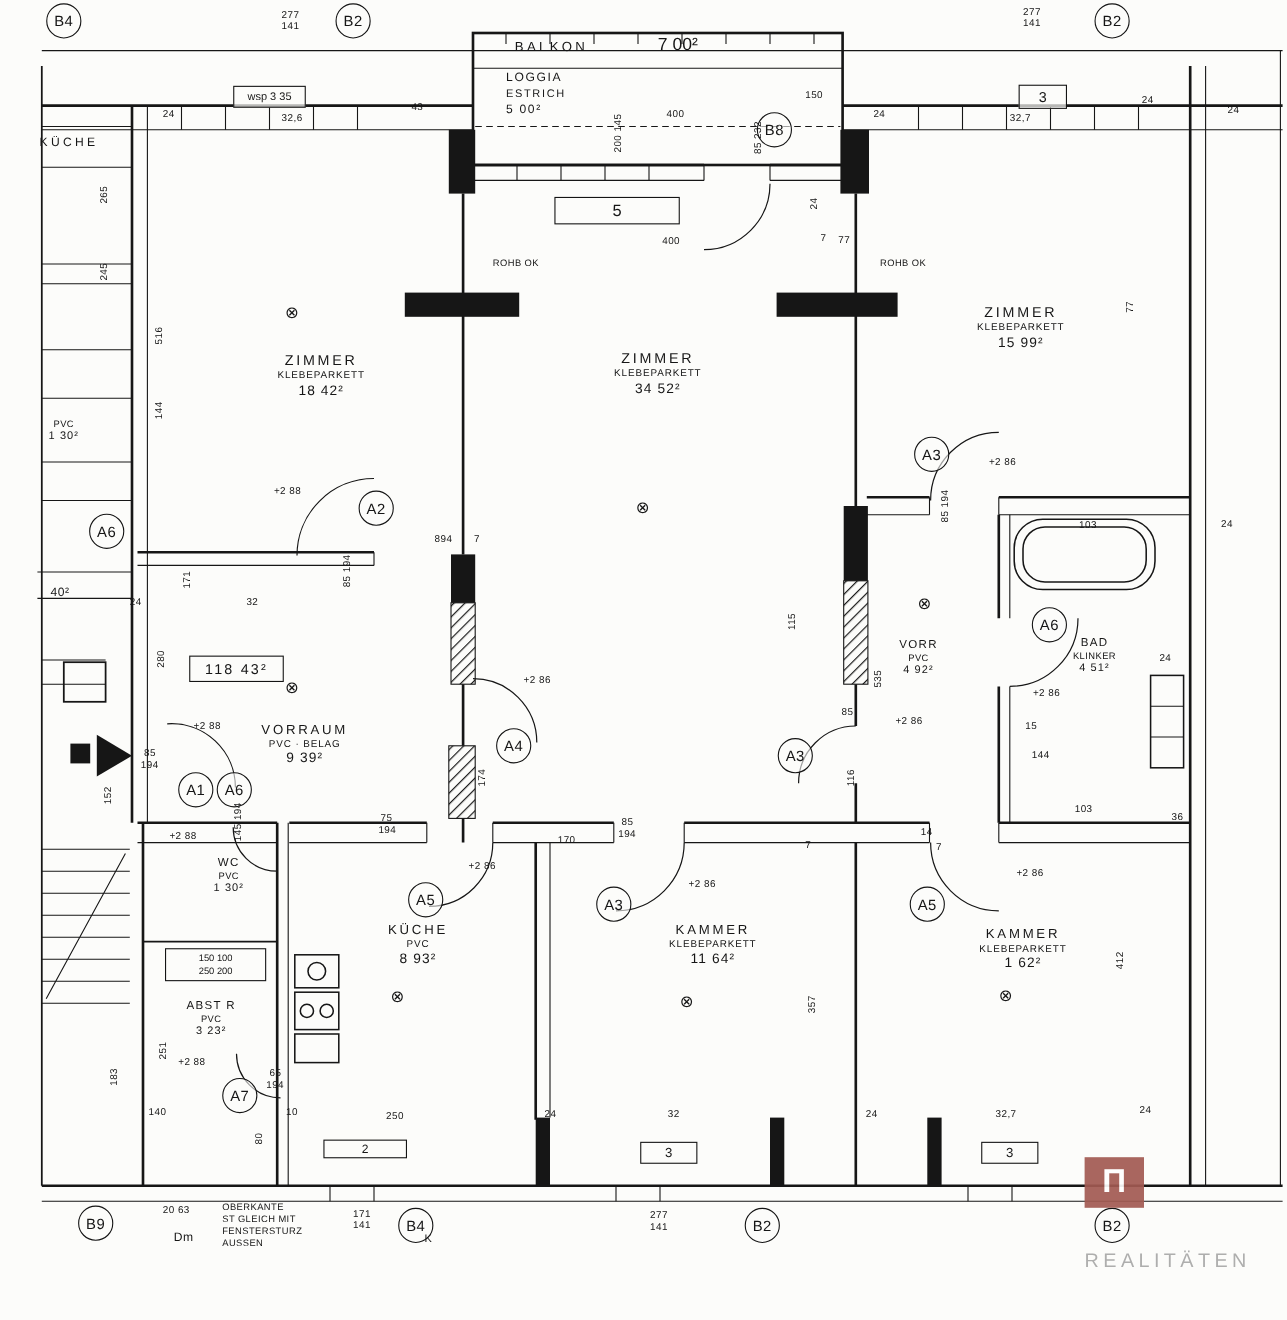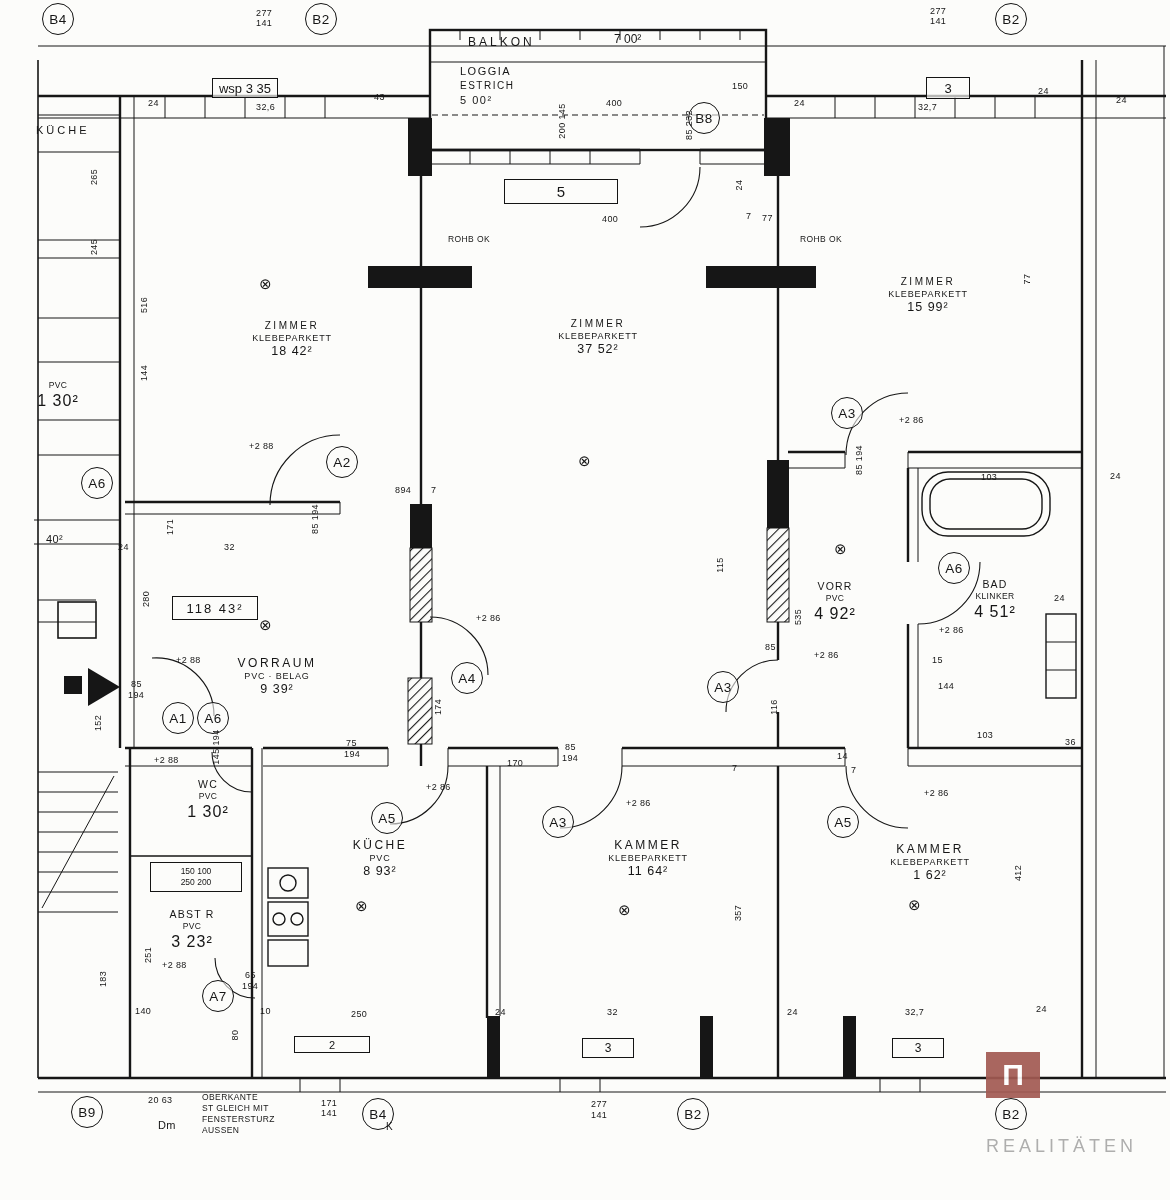--- a/index.html
+++ b/index.html
@@ -1,26 +1,26 @@
 <!DOCTYPE html>
 <html><head>
 <meta charset="utf-8">
 <style>
   html,body{margin:0;padding:0;background:#e8e8e8;}
   .plan{position:relative;width:1170px;height:1200px;background:#fcfcfa;overflow:hidden;
         font-family:"Liberation Sans",sans-serif;color:#161616;}
   .plan svg{position:absolute;left:0;top:0;}
   .t{position:absolute;white-space:nowrap;color:#161616;}
   .room{text-align:center;transform:translateX(-50%);line-height:1.25;}
-  .room-name{font-size:10px;letter-spacing:2.5px;}
+  .room-name{font-size:13px;letter-spacing:2.5px;}
   .room-sub{font-size:9px;letter-spacing:.8px;}
   .room-area{font-size:12.5px;letter-spacing:1px;}
   .sm .room-name{font-size:10.5px;letter-spacing:1.2px;}
   .sm .room-sub{font-size:8.5px;letter-spacing:.4px;}
-  .sm .room-area{font-size:16px;}
+  .sm .room-area{font-size:10px;}
   .dim{position:absolute;font-size:9px;letter-spacing:.4px;color:#161616;white-space:nowrap;}
   .rot{transform:rotate(-90deg);transform-origin:center;}
   .marker{position:absolute;width:30px;height:30px;border:1.6px solid #141414;border-radius:50%;
           display:flex;align-items:center;justify-content:center;font-size:13.5px;letter-spacing:.5px;
           background:rgba(252,252,250,.6);}
   .bx{position:absolute;border:1.4px solid #141414;display:flex;align-items:center;justify-content:center;
       background:rgba(252,252,250,.7);}
   .sym{position:absolute;font-size:15px;color:#161616;}
   .note{position:absolute;font-size:8.5px;letter-spacing:.4px;line-height:1.3;color:#161616;}
   .wm-logo{position:absolute;left:986px;top:1052px;width:54px;height:46px;background:#a25a52;
@@ -132,36 +132,36 @@
     <path d="M215,958 A40,40 0 0 0 255,998"></path>
     <path d="M726,712 A52,52 0 0 1 778,660"></path>
   </g>
 
   <g stroke="#161616" fill="none" stroke-width="1" stroke-dasharray="6,4">
     <path d="M432,115 H764"></path>
   </g>
 </svg>
 
 <span class="t balkon-name" style="left:468px;top:35px">BALKON</span>
-<span class="t" style="left:614px;top:32px;font-size:12px">7 00²</span>
+<span class="t" style="left:598px;top:32px;font-size:16px">7 00²</span>
 <div class="t loggia-block" style="left:460px;top:64px">
   <div>LOGGIA</div>
   <div style="font-size:10px">ESTRICH</div>
   <div>5 00²</div>
 </div>
 
 <div class="t room" style="left:292px;top:320px">
   <div class="room-name">ZIMMER</div>
   <div class="room-sub">KLEBEPARKETT</div>
   <div class="room-area">18 42²</div>
 </div>
 <div class="t room" style="left:598px;top:318px">
   <div class="room-name">ZIMMER</div>
   <div class="room-sub">KLEBEPARKETT</div>
-  <div class="room-area">37 52²</div>
+  <div class="room-area">34 52²</div>
 </div>
 <div class="t room" style="left:928px;top:276px">
   <div class="room-name">ZIMMER</div>
   <div class="room-sub">KLEBEPARKETT</div>
   <div class="room-area">15 99²</div>
 </div>
 <div class="t room" style="left:277px;top:656px">
   <div class="room-name" style="font-size:12px">VORRAUM</div>
   <div class="room-sub">PVC · BELAG</div>
   <div class="room-area">9 39²</div>
@@ -222,21 +222,21 @@
 <div class="marker" style="left:197px;top:702px">A6</div>
 <div class="marker" style="left:371px;top:802px">A5</div>
 <div class="marker" style="left:542px;top:806px">A3</div>
 <div class="marker" style="left:827px;top:806px">A5</div>
 <div class="marker" style="left:202px;top:980px">A7</div>
 <div class="marker" style="left:71px;top:1096px">B9</div>
 <div class="marker" style="left:362px;top:1098px">B4</div>
 <div class="marker" style="left:677px;top:1098px">B2</div>
 <div class="marker" style="left:995px;top:1098px">B2</div>
 
-<div class="bx" style="left:212px;top:78px;width:64px;height:18px;font-size:13px">wsp 3 35</div>
+<div class="bx" style="left:212px;top:78px;width:64px;height:18px;font-size:10px">wsp 3 35</div>
 <div class="bx" style="left:504px;top:179px;width:112px;height:23px;font-size:15px">5</div>
 <div class="bx" style="left:926px;top:77px;width:42px;height:20px;font-size:13px">3</div>
 <div class="bx" style="left:172px;top:596px;width:84px;height:22px;font-size:13px;letter-spacing:2px">118 43²</div>
 <div class="bx" style="left:294px;top:1036px;width:74px;height:15px;font-size:11px">2</div>
 <div class="bx" style="left:582px;top:1038px;width:50px;height:18px;font-size:12px">3</div>
 <div class="bx" style="left:892px;top:1038px;width:50px;height:18px;font-size:12px">3</div>
 
 <span class="note" style="left:448px;top:234px">ROHB OK</span>
 <span class="note" style="left:800px;top:234px">ROHB OK</span>
 <div class="note" style="left:202px;top:1092px">

